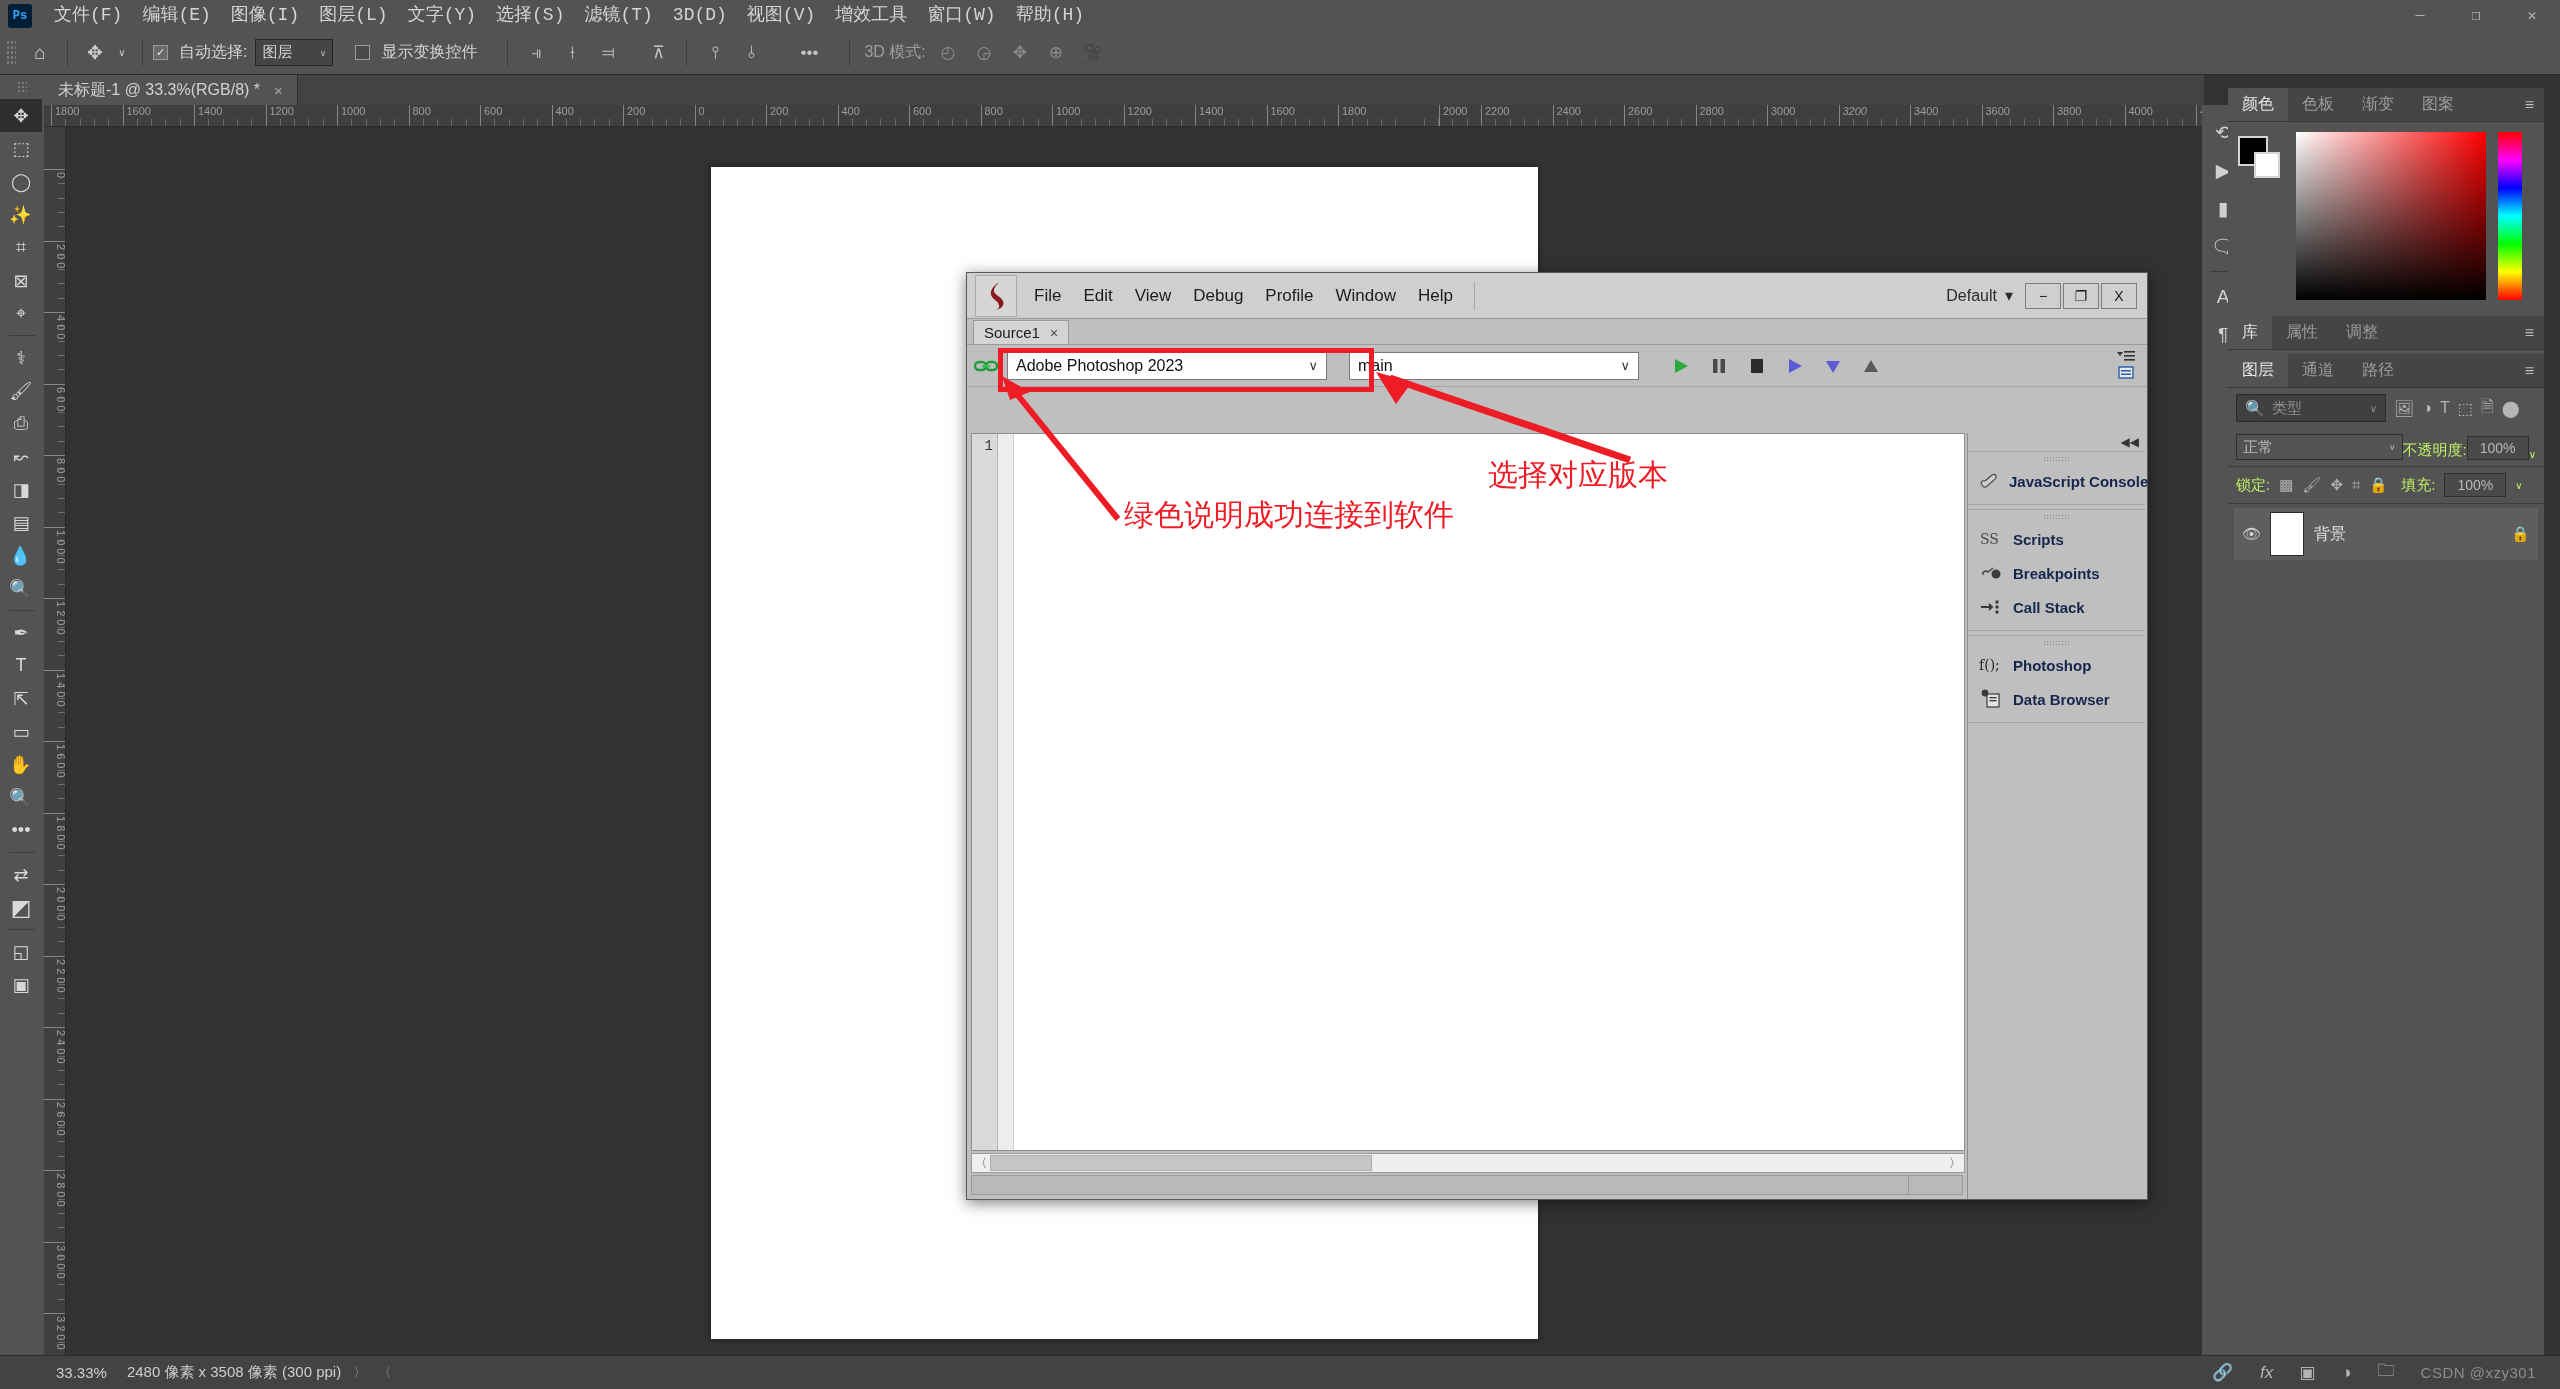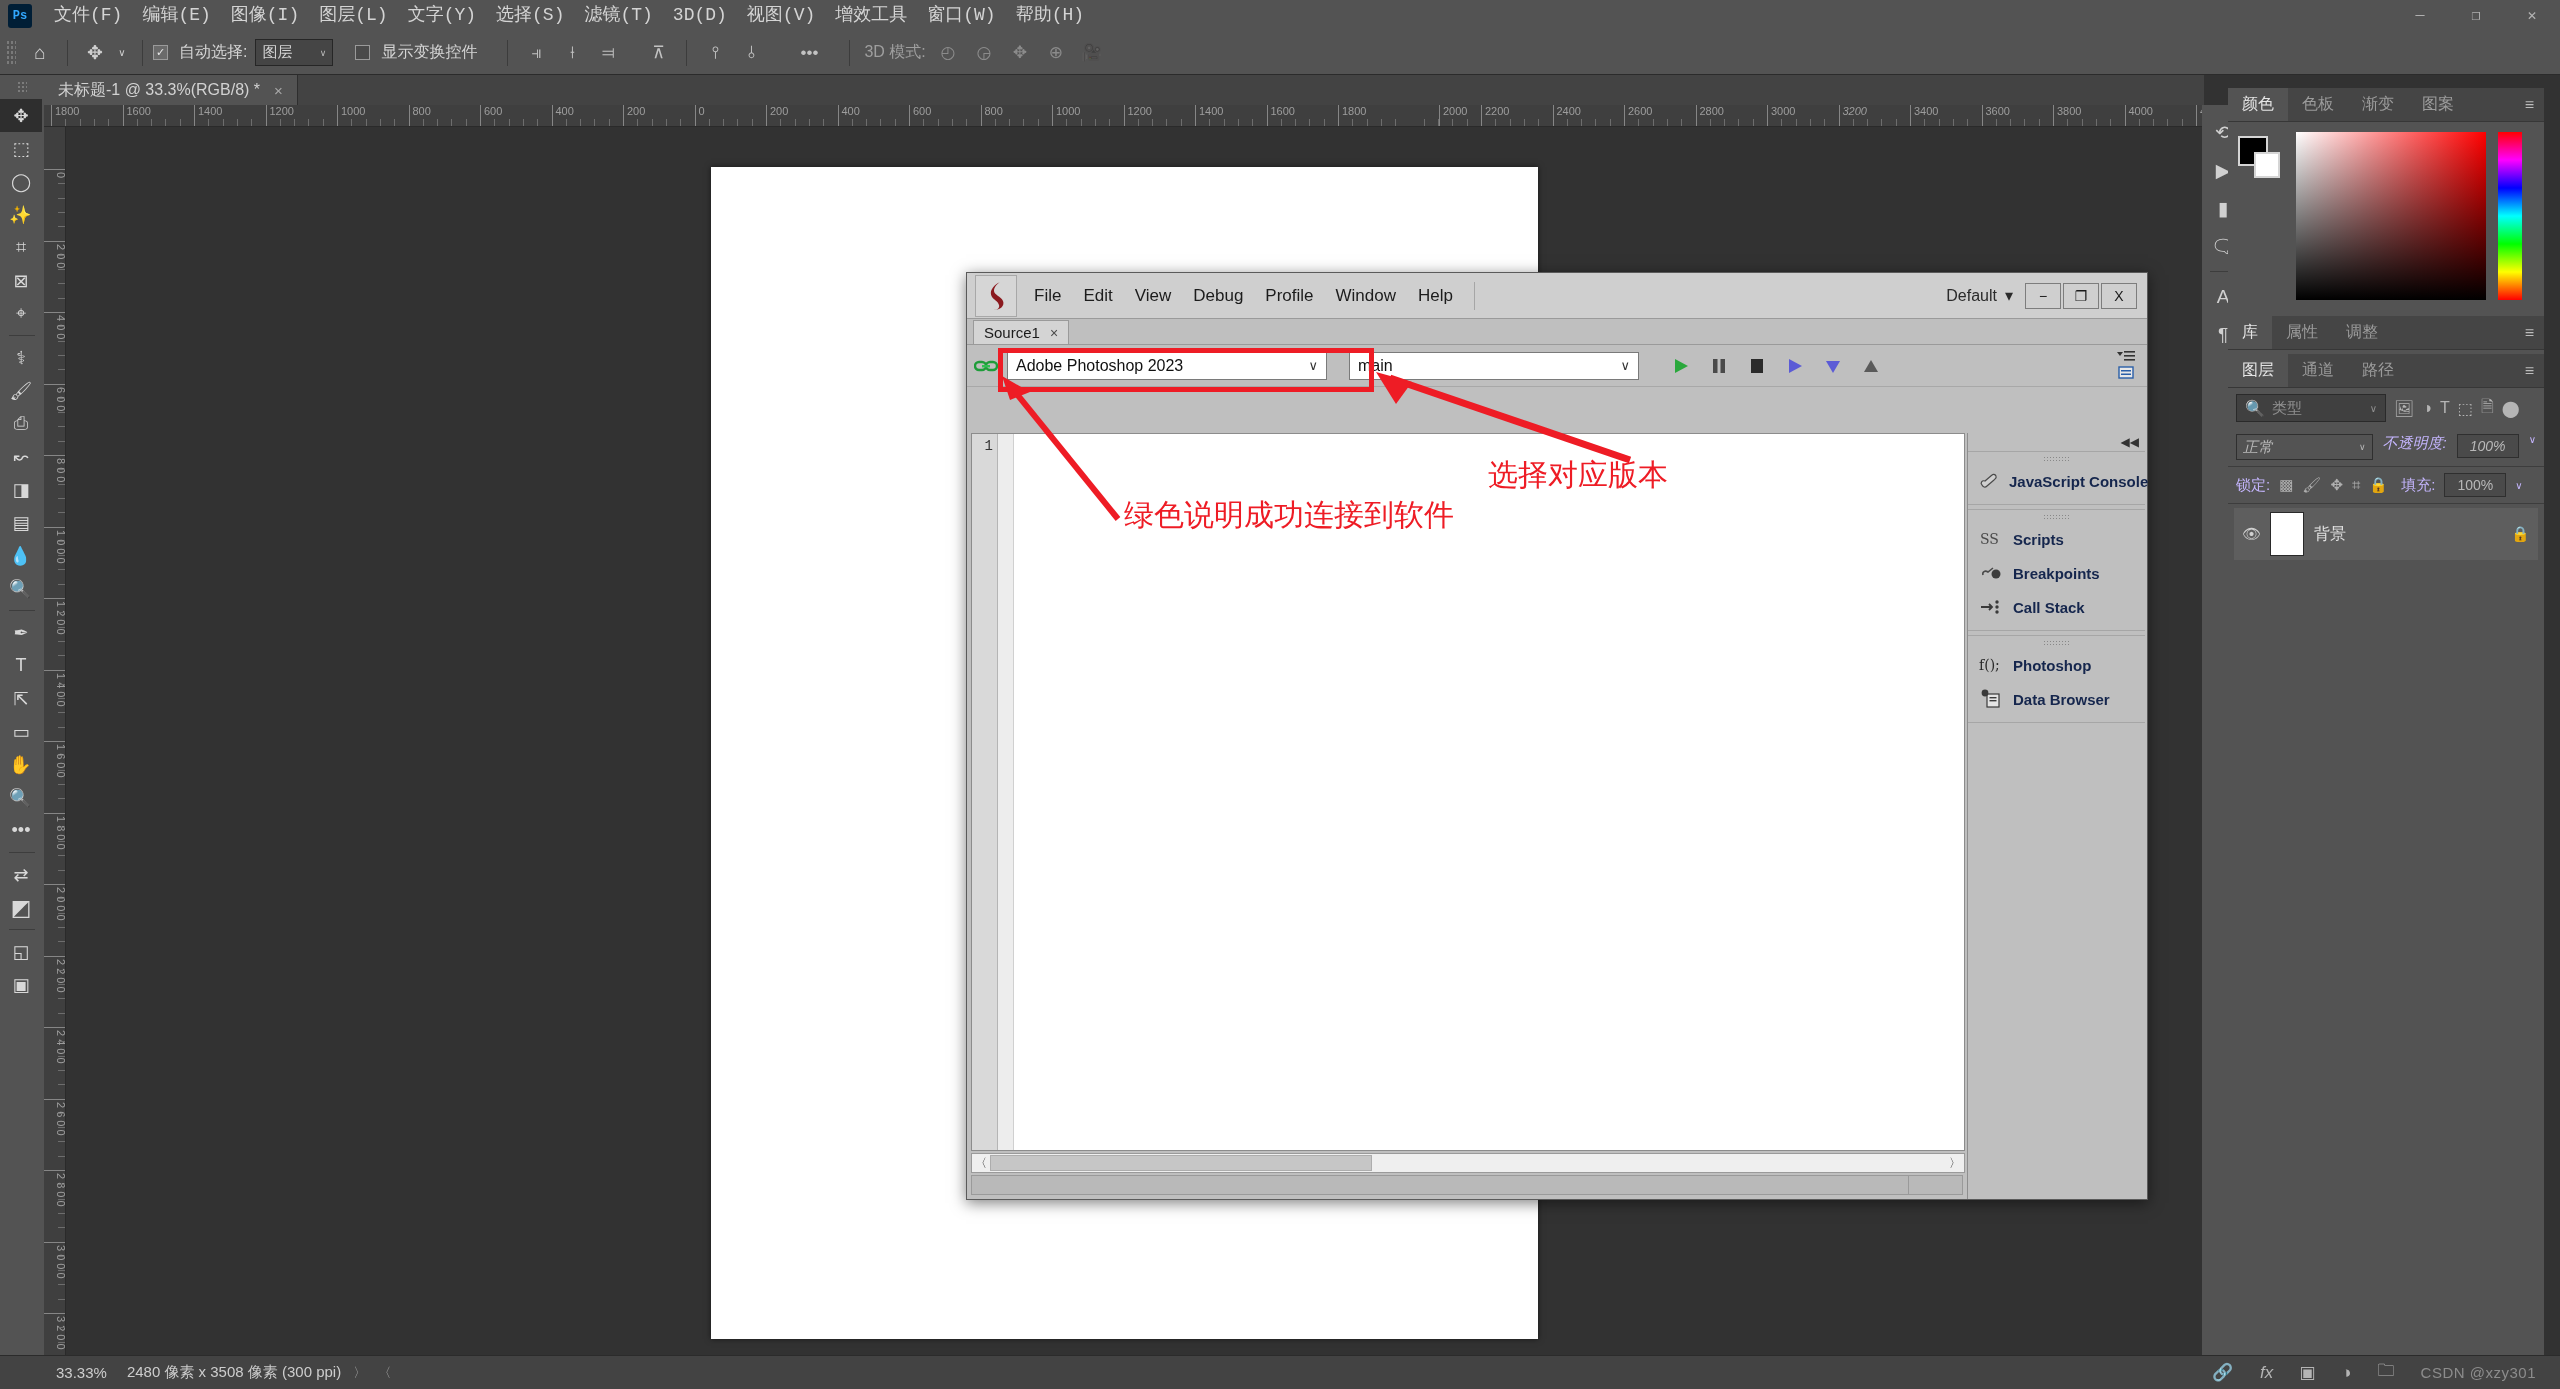--- a/index.html
+++ b/index.html
@@ -123,29 +123,29 @@
     background: #000; border: 2px solid #d5d5d5; }
   .sw-bg { position: absolute; left: 16px; top: 16px; width: 26px; height: 26px;
     background: #fff; border: 2px solid #d5d5d5; }
   .color-field { width: 190px; height: 168px;
     background:
       linear-gradient(to top, #000, rgba(0,0,0,0)),
       linear-gradient(to right, #fff, #ff0000); }
   .hue-strip { width: 24px; height: 168px;
     background: linear-gradient(to bottom, #ff0000, #ff00ff, #0000ff, #00ffff, #00ff00, #ffff00, #ff0000); }
 
-  .layers-ctrl { display: flex; align-items: flex-start; padding: 6px 8px; gap: 10px;
-    border-bottom: 1px solid #3d3d3d; font-style: italic; }
+  .layers-ctrl { display: flex; align-items: flex-end; padding: 6px 8px; gap: 0;
+    border-bottom: 1px solid #3d3d3d; }
   .mini-select { height: 26px; flex: 1; background: #535353; border: 1px solid #2f2f2f;
     display: flex; align-items: center; padding: 0 6px; font-size: 15px; color: #b8b8b8; }
   .mini-select .caret { margin-left: auto; font-size: 9px; }
   .lfield { height: 24px; min-width: 62px; background: #4a4a4a; border: 1px solid #2f2f2f;
     font-size: 14px; color: #b8b8b8; display: flex; align-items: center;
     justify-content: center; }
-  .lab { font-size: 15px; color: #c4b5fd; white-space: nowrap; }
+  .lab { font-size: 15px; color: #bef264; white-space: nowrap; }
   .lockrow { display: flex; align-items: center; padding: 6px 8px; gap: 9px;
     border-bottom: 1px solid #3d3d3d; }
   .lockicon { color: #b0b0b0; font-size: 15px; }
   .filter-row { display: flex; align-items: center; padding: 6px 8px; gap: 8px; }
   .filter-box { height: 28px; flex: 0 0 150px; background: #404040; border: 1px solid #2a2a2a;
     display: flex; align-items: center; padding: 0 8px; gap: 7px;
     font-size: 15px; color: #8f8f8f; }
   .ficon { color: #b5b5b5; font-size: 16px; }
   .layer-row { display: flex; align-items: center; height: 52px; background: #5e5e5e;
     margin: 4px 6px 0; padding: 0 8px; gap: 10px; }

